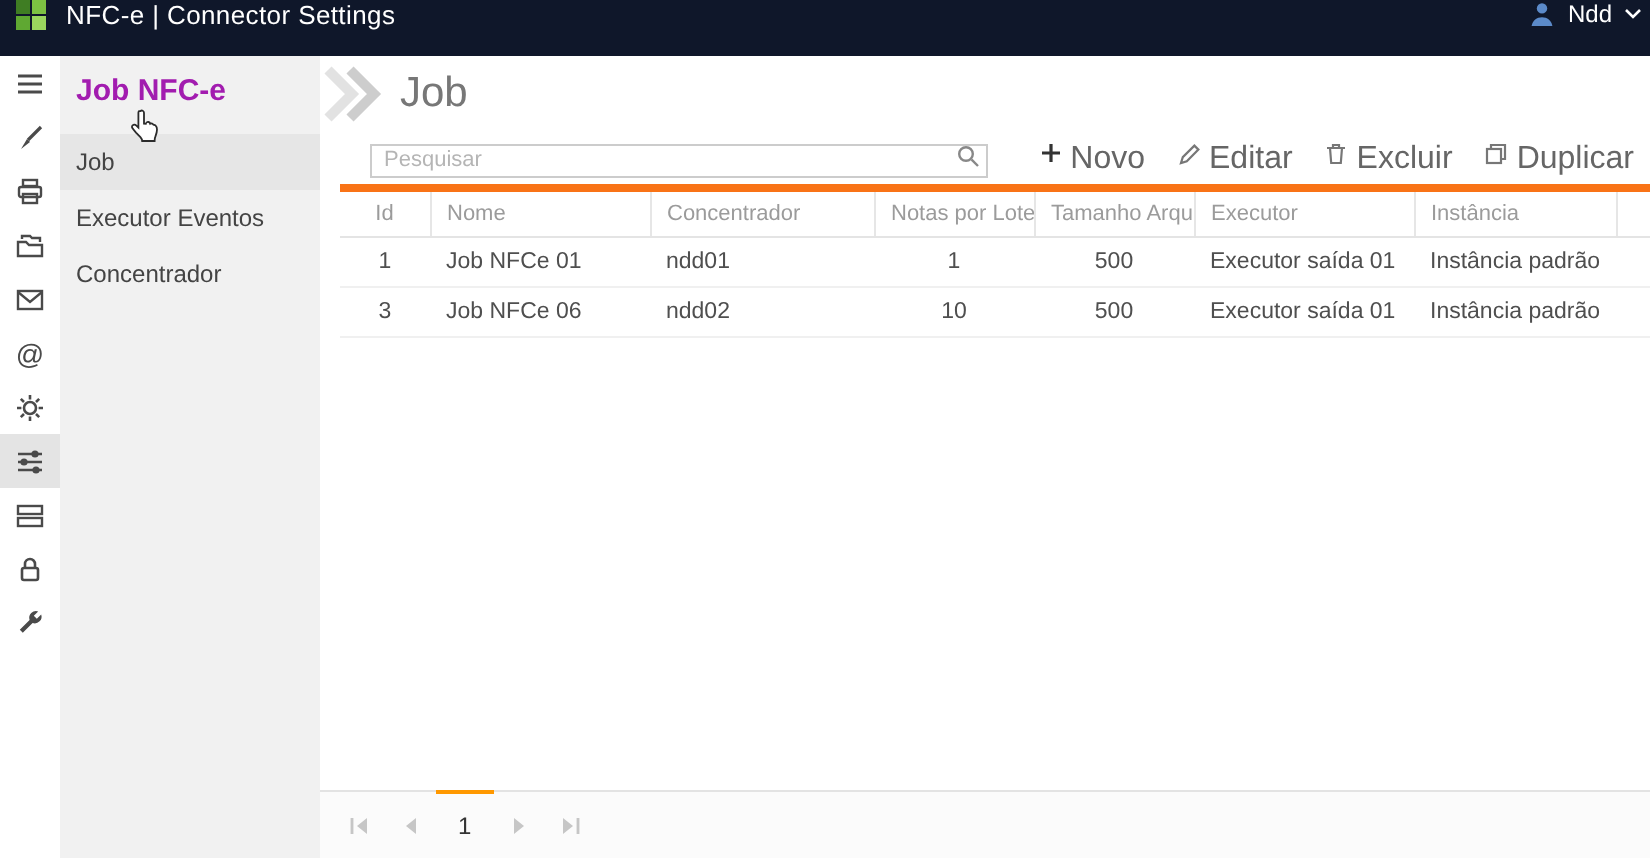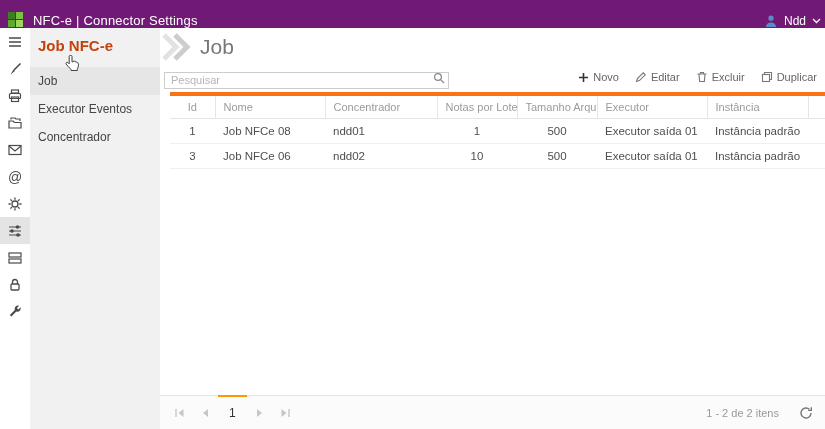--- a/index.html
+++ b/index.html
@@ -2,60 +2,60 @@
 <html><head>
 <meta charset="utf-8">
 <style>
   * { box-sizing:border-box; margin:0; padding:0; }
   html,body { width:825px; height:429px; }
   body { position:relative; overflow:hidden; background:#fff;
          font-family:"Liberation Sans", sans-serif; color:#444; }
 
   
   .topbar { position:absolute; top:0; left:0; right:0; height:28px;
-            background:#701a75; display:flex; align-items:flex-end; color:#fff; }
+            background:#0f172a; display:flex; align-items:flex-start; color:#fff; }
   .logo { width:16px; height:16px; margin-left:8px; position:relative; flex:0 0 16px; }
   .logo i { position:absolute; display:block; }
   .logo .s1 { left:0; top:0; width:7px; height:7px; background:#3f7d23; }
   .logo .s2 { left:8px; top:0; width:7px; height:7px; background:#7cc142; }
   .logo .s3 { left:0; top:8px; width:7px; height:7px; background:#5fa832; }
   .logo .s4 { left:8px; top:8px; width:7px; height:7px; background:#9ad65e; }
   .topbar-title { font-size:13px; margin-left:9px; letter-spacing:.2px; }
   .user-area { margin-left:auto; display:flex; align-items:center; gap:6px;
                padding-right:4px; font-size:12px; cursor:pointer; }
 
   
   .rail { position:absolute; top:28px; left:0; width:30px; bottom:0; background:#fff; }
   .rail-item { width:30px; height:27px; display:flex; align-items:center;
                justify-content:center; color:#4a4a4a; cursor:pointer; }
   .rail-item.selected { background:#e4e4e4; }
   .rail-item svg { display:block; }
   .at-glyph { font-size:14px; color:#4a4a4a; line-height:1; }
 
   
   .sidebar { position:absolute; top:28px; left:30px; width:130px; bottom:0; background:#f1f1f1; }
-  .sidebar-title { font-size:15px; font-weight:bold; color:#c2410c; padding:9px 0 13px 8px; }
+  .sidebar-title { font-size:15px; font-weight:bold; color:#a21caf; padding:9px 0 13px 8px; }
   .side-item { font-size:12px; color:#444; padding:7px 8px; cursor:pointer; }
   .side-item.selected { background:#e6e6e6; }
 
   
   .content { position:absolute; top:28px; left:160px; right:0; bottom:0; background:#fff; }
   .content-header { display:flex; align-items:center; height:38px; }
   .crumb-icon { margin-left:0; }
   .page-title { font-size:21px; color:#777; margin-left:6px; }
 
   .controls-row { position:relative; height:24px; margin-top:2px; }
-  .search-wrap { position:absolute; left:4px; top:2px; width:285px; height:17px; }
+  .search-wrap { position:absolute; left:25px; top:2px; width:309px; height:17px; }
   .search-input { width:100%; height:17px; border:1px solid #ccc; font-size:11px;
                   padding:1px 20px 1px 6px; color:#555; outline:none;
                   font-family:"Liberation Sans", sans-serif; }
   .search-input::placeholder { color:#b5b5b5; }
   .search-icon { position:absolute; right:4px; top:2px; }
   .toolbar { position:absolute; right:8px; top:3px; display:flex; gap:16px; }
-  .tb-btn { display:flex; align-items:center; gap:4px; font-size:11px; color:#666; cursor:pointer; }
+  .tb-btn { display:flex; gap:4px; font-size:16px; color:#666; cursor:pointer; }
 
   
   .grid { margin-left:10px; width:calc(100% - 10px); border-collapse:collapse; table-layout:fixed; }
   .grid th { font-weight:normal; font-size:11px; color:#9b9b9b; text-align:left;
              padding:5px 8px; border-top:4px solid #f97316; border-bottom:1px solid #e4e4e4;
              white-space:nowrap; overflow:hidden; cursor:pointer; }
   .grid th + th { border-left:1px solid #e6e6e6; }
   .grid td { font-size:11.5px; color:#4f4f4f; padding:6px 8px;
              border-bottom:1px solid #f0f0f0; white-space:nowrap; overflow:hidden; }
   .grid th.c-id, .grid td.c-id { text-align:center; }
@@ -241,21 +241,21 @@
         <th>Notas por Lote</th>
         <th>Tamanho Arquivo</th>
         <th>Executor</th>
         <th>Instância</th>
         <th></th>
       </tr>
     </thead>
     <tbody>
       <tr>
         <td class="c-id">1</td>
-        <td>Job NFCe 08</td>
+        <td>Job NFCe 01</td>
         <td>ndd01</td>
         <td class="c-num">1</td>
         <td class="c-num">500</td>
         <td>Executor saída 01</td>
         <td>Instância padrão</td>
         <td></td>
       </tr>
       <tr>
         <td class="c-id">3</td>
         <td>Job NFCe 06</td>
@@ -286,27 +286,18 @@
       <svg width="10" height="10" viewBox="0 0 10 10">
           <path d="M2 1l5 4-5 4z" fill="#c6c6c6"></path>
         </svg>
     </div>
     <div class="pg-btn">
       <svg width="11" height="10" viewBox="0 0 11 10">
           <path d="M1.5 1l5 4-5 4z" fill="#c6c6c6"></path>
           <path d="M9 1v8" stroke="#c6c6c6" stroke-width="1.4"></path>
         </svg>
     </div>
-    <div class="pager-right">
-      <span>1 - 2 de 2 itens</span>
-      <span class="refresh-btn">
-        <svg width="14" height="14" viewBox="0 0 14 14">
-          <path d="M12 7A5 5 0 1 1 10.4 3.3" fill="none" stroke="#777" stroke-width="1.4"></path>
-          <path d="M12.3 1.2v3.2H9.1" fill="none" stroke="#777" stroke-width="1.4"></path>
-        </svg>
-      </span>
-    </div>
   </div>
 </div>
 
 <svg class="mouse-cursor" width="15" height="19" viewBox="0 0 15 19">
   <path d="M5.2 1.6c.7-.7 1.8-.2 1.8.8v5.4l.9.1c.1-.6.7-1 1.3-.9.5.1.8.5.9.9.5-.3 1.2-.2 1.5.3.2.3.9.2 1.3.7.4.4.6 1 .6 1.9 0 1.5-.4 2.4-.8 3.4-.3.7-.4 1.6-.4 2.3H6.1c0-.6-.3-1.2-.9-1.9L3 12.3c-.7-.8-1.5-1.7-1.9-2.4-.3-.6 0-1.3.6-1.5.5-.2 1.1 0 1.5.4l1 1V2.4c0-.3.1-.6.3-.8z" fill="#fff" stroke="#2b2b2b" stroke-width="0.9"></path>
 </svg>
 
 </body></html>

